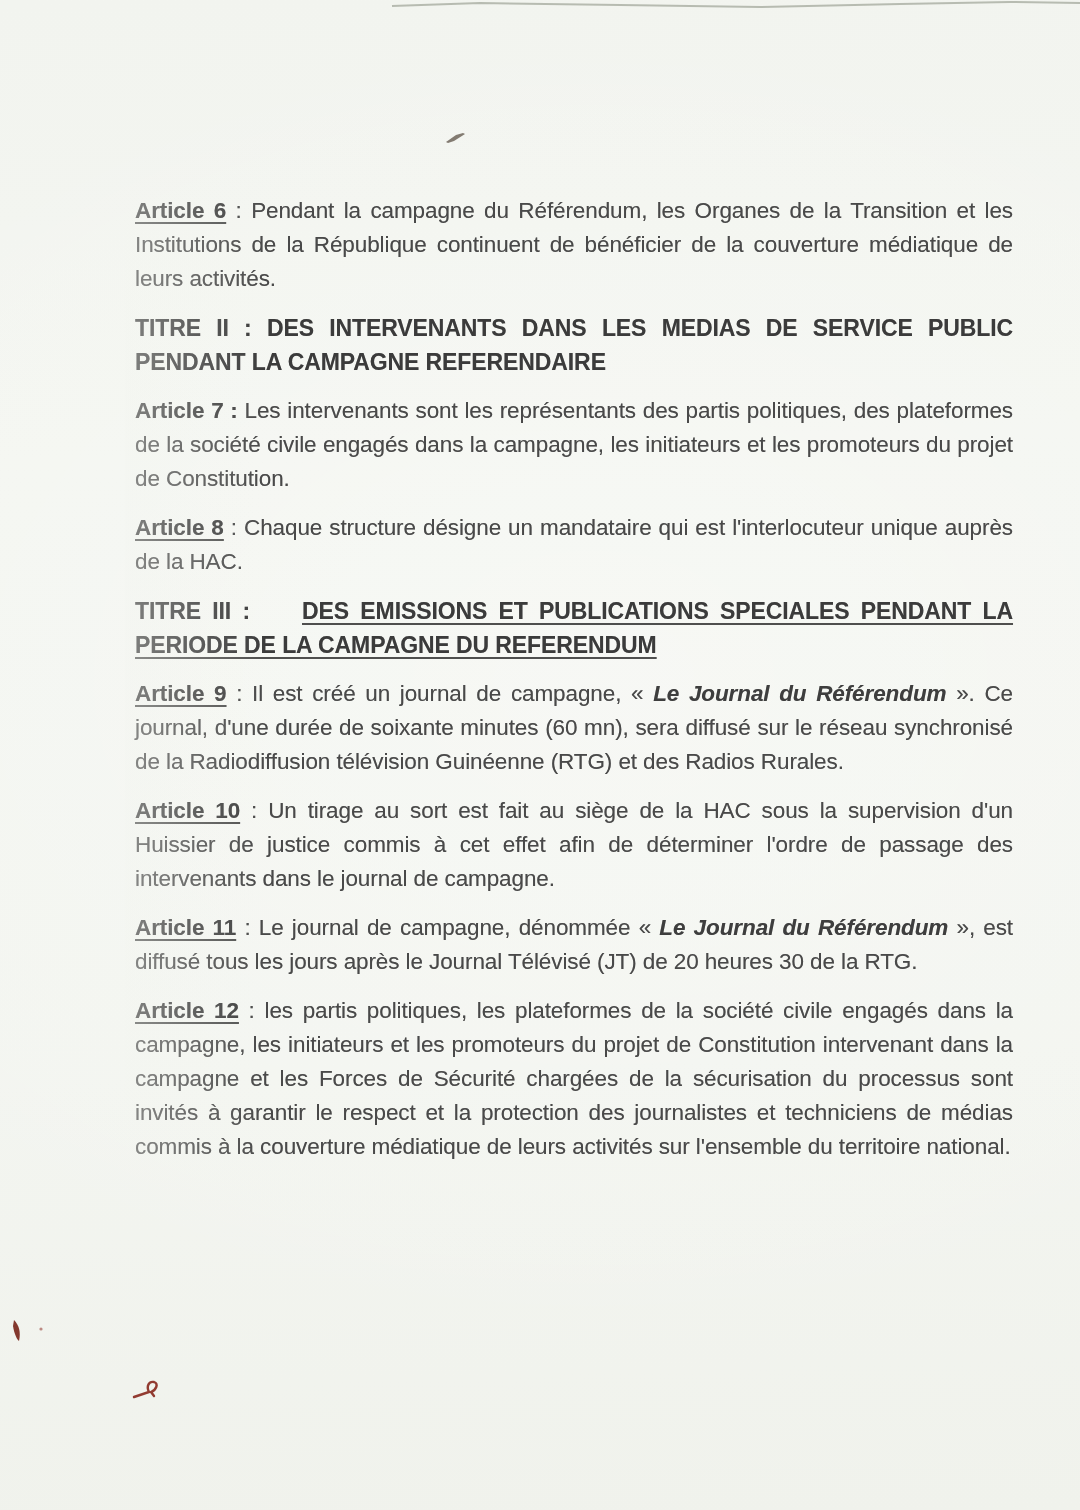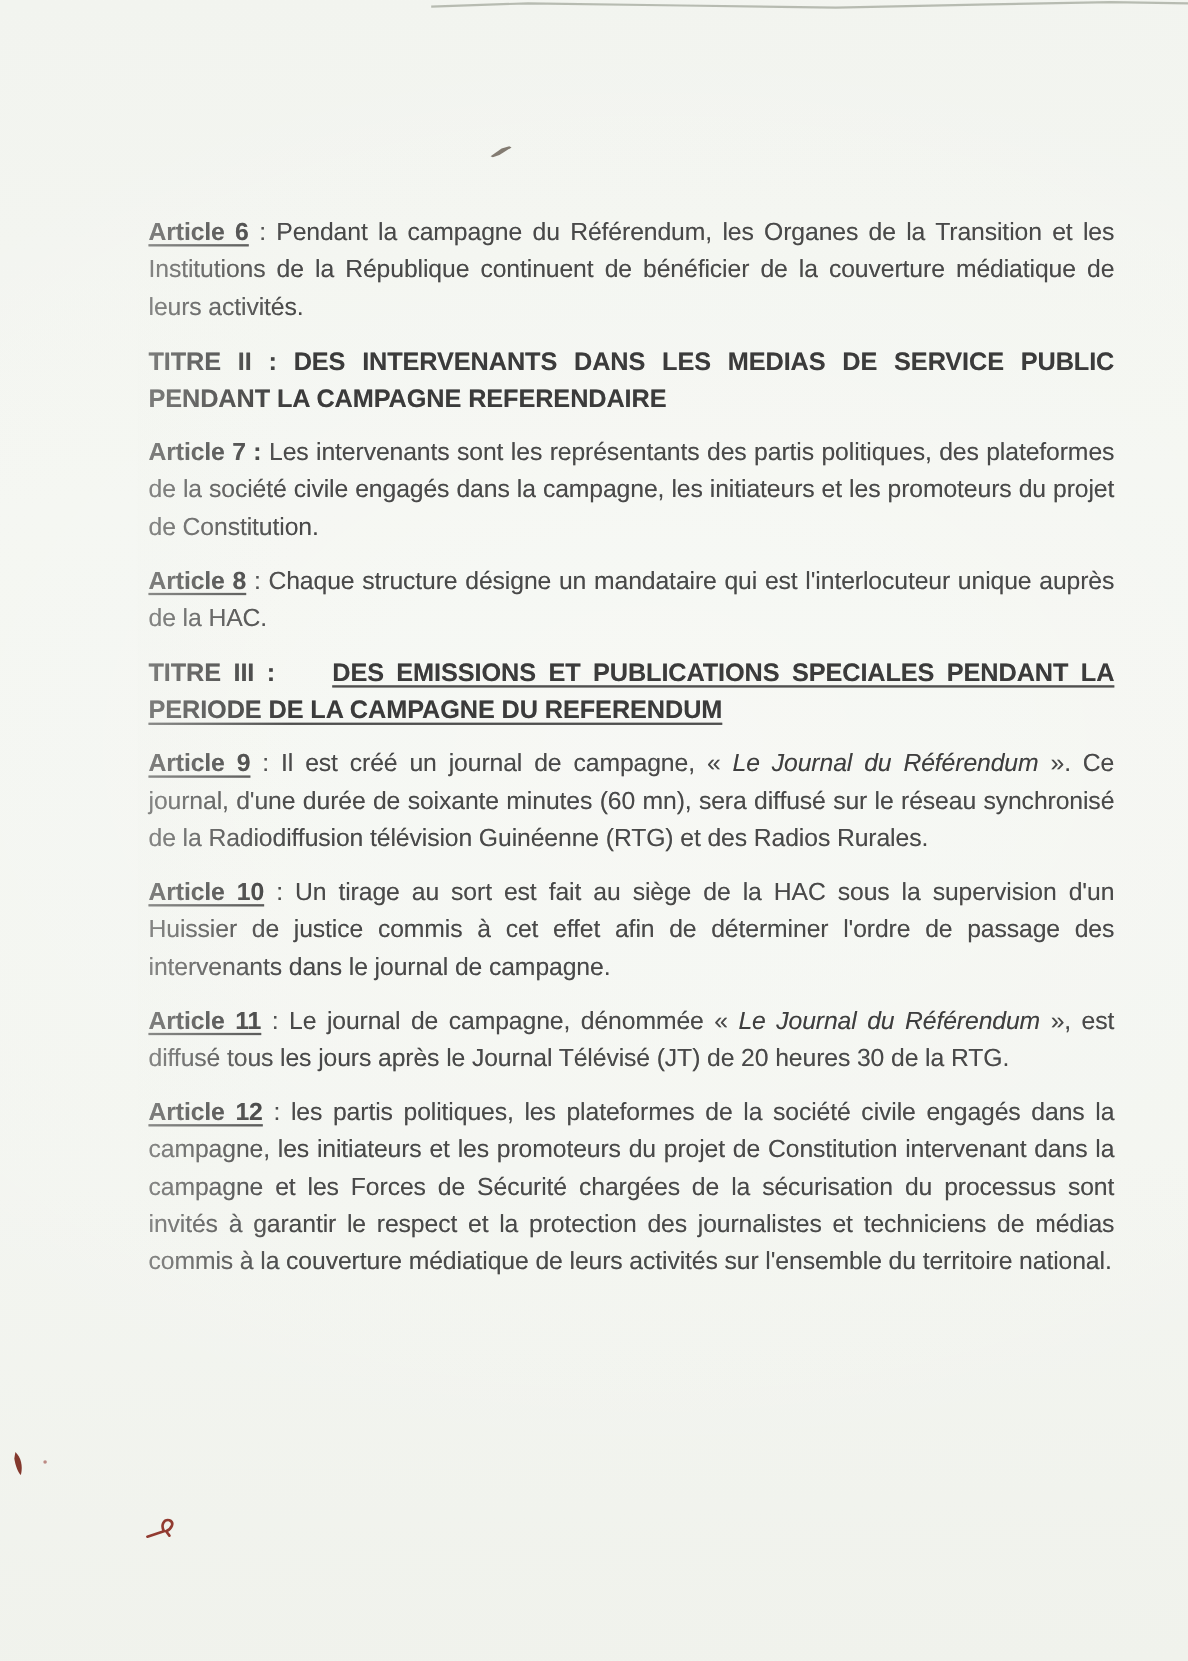--- a/index.html
+++ b/index.html
@@ -44,21 +44,21 @@
     font-weight: 700;
     color: #3e3e3e;
   }
   .u {
     text-decoration: underline;
     text-decoration-thickness: 2px;
     text-underline-offset: 4px;
     text-decoration-color: rgba(62,62,62,0.85);
   }
   .journal-title {
-    font-weight: 400;
+    font-weight: 700;
     font-style: italic;
     color: #3e3e3e;
   }
   .tab-space {
     display: inline-block;
     width: 52px;
   }
   
   .content::after {
     content: "";

